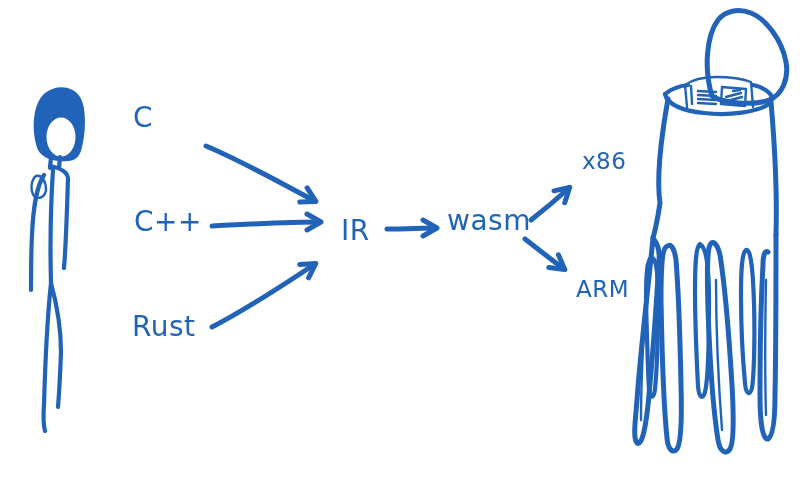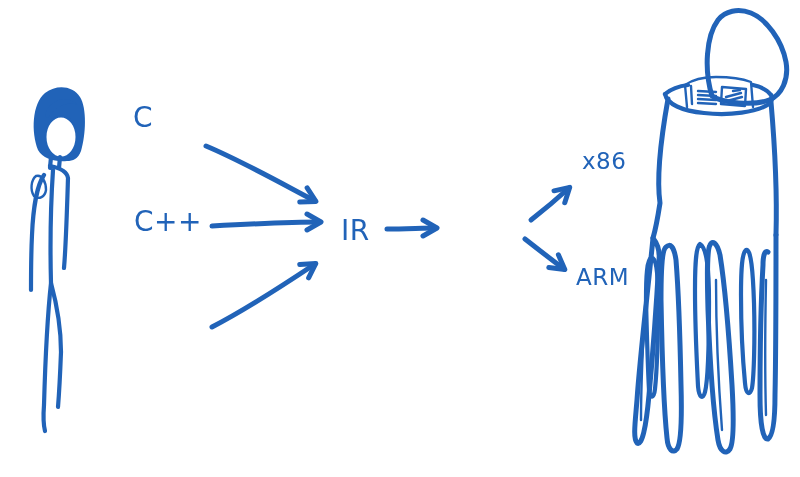--- a/index.html
+++ b/index.html
@@ -90,17 +90,19 @@
         <path class="pen" d="M710,245 C707,250 707,272 708,310 C710,365 714,415 718,440 C720,452 726,455 730,449 C734,442 734,420 732,385 C729,335 724,280 720,255 C717,242 712,240 710,245 Z"></path>
         <path class="pen-mid" d="M746,250 C742,253 741,268 741,295 C741,330 743,362 745,383 C746,395 750,396 752,388 C754,376 755,338 754,303 C753,272 751,248 746,250 Z"></path>
         <path class="pen" d="M776,235 C776,290 776,350 775,395 C775,420 773,436 768,439 C763,440 760,425 760,395 C760,350 761,300 763,265 C763,255 765,250 768,252"></path>
         <path class="pen-thin" d="M646,290 C643,340 641,385 641,420 M716,280 C716,330 719,390 722,430 M766,280 C765,330 765,380 766,415"></path>
       </g>
     </g>
   </svg>
 
   <div class="label" style="left:133px; top:103px;">C</div>
   <div class="label" style="left:134px; top:207px;">C++</div>
+  <div class="label" style="left:132px; top:312px;">Rust</div>
   <div class="label" style="left:341px; top:216px;text-align:right;">IR</div>
+  <div class="label" style="left:447px; top:206px;">wasm</div>
   <div class="label label-sm" style="left:582px; top:149px;">x86</div>
-  <div class="label label-sm" style="left:576px; top:265px;text-align:right;">ARM</div>
+  <div class="label label-sm" style="left:576px; top:277px;text-align:right;">ARM</div>
 
 </div>
 
 </body></html>

